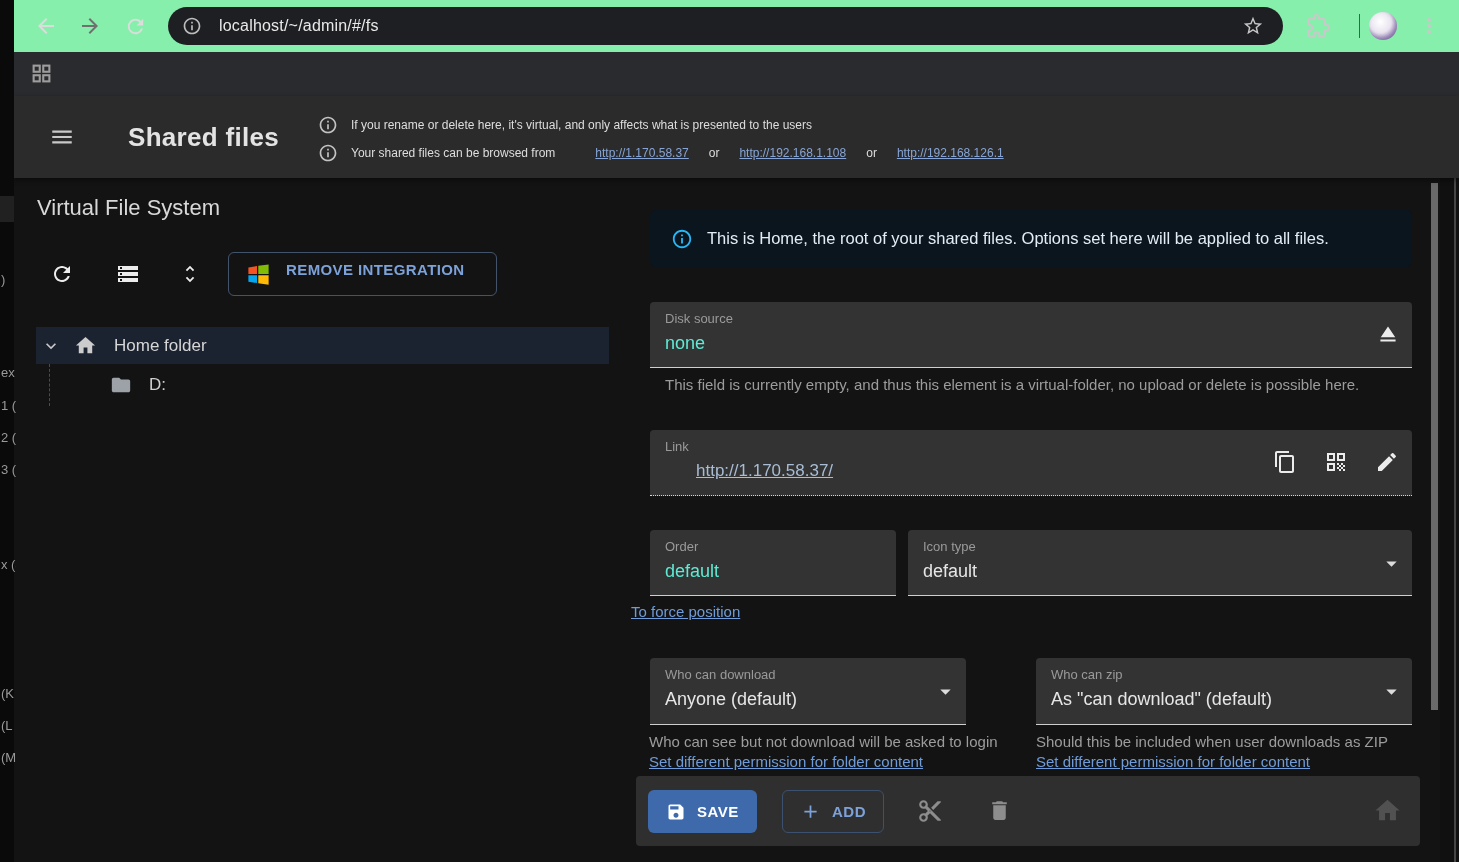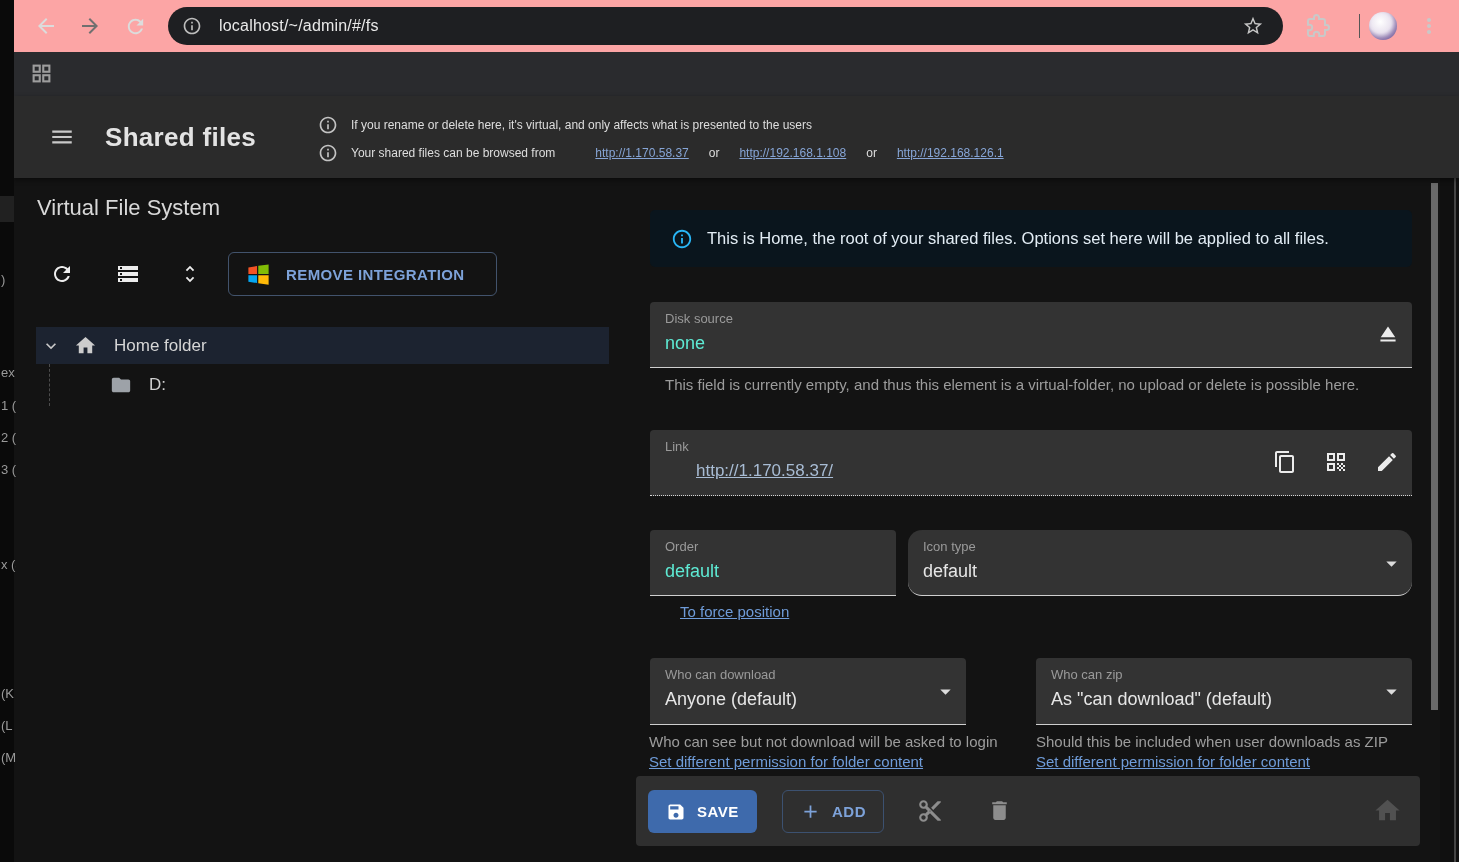--- a/index.html
+++ b/index.html
@@ -1,21 +1,21 @@
 <!DOCTYPE html>
 <html><head>
 <meta charset="utf-8">
 <style>
   html,body{margin:0;padding:0;background:#000;}
   #screen{position:relative;width:1459px;height:862px;background:#131313;overflow:hidden;
           font-family:"Liberation Sans",sans-serif;color:#ddd;-webkit-font-smoothing:antialiased;}
   svg{display:block;}
 
   
-  .chrome{position:absolute;left:0;top:0;width:1459px;height:52px;background:#fca5a5;}
+  .chrome{position:absolute;left:0;top:0;width:1459px;height:52px;background:#86efac;}
   .navbtn{position:absolute;top:6px;width:40px;height:40px;display:flex;align-items:center;justify-content:center;
           border-radius:50%;color:#dcdcdc;cursor:pointer;}
   #btn-back{left:26px;}
   #btn-forward{left:70px;color:#707070;}
   #btn-reload{left:115px;}
   .omnibox{position:absolute;left:168px;top:7px;width:1115px;height:38px;border-radius:19px;background:#1e1f22;
            display:flex;align-items:center;}
   .omnibox .site-info{margin-left:14px;color:#bdbdbd;}
   .omnibox .url{margin-left:17px;font-size:16px;color:#e9e9e9;letter-spacing:.2px;}
   .omnibox .star{position:absolute;right:19px;top:8px;color:#c6c6c6;cursor:pointer;}
@@ -35,36 +35,36 @@
   .fragment{position:absolute;left:1px;width:15px;overflow:hidden;white-space:nowrap;font-size:13px;
             line-height:16px;color:#9a9a9a;z-index:7;}
   .f0{top:272px}.f1{top:365px}.f2{top:398px}.f3{top:430px}.f4{top:462px}
   .f5{top:557px}.f6{top:686px}.f7{top:718px}.f8{top:750px}
 
   
   .page-header{position:absolute;left:14px;top:96px;width:1445px;height:82px;background:#2b2b2b;
                box-shadow:0 2px 5px rgba(0,0,0,.45);z-index:2;}
   #hamburger{position:absolute;left:31px;top:24px;width:34px;height:34px;display:flex;align-items:center;
              justify-content:center;color:#c9c9c9;cursor:pointer;}
-  .app-title{position:absolute;left:91px;top:26px;font-size:26px;font-weight:700;color:#e3e3e3;letter-spacing:.3px;}
+  .app-title{position:absolute;left:114px;top:26px;font-size:26px;font-weight:700;color:#e3e3e3;letter-spacing:.3px;}
   .notes{position:absolute;left:304px;top:15px;}
   .note-row{display:flex;align-items:center;height:28px;font-size:12px;color:#dedede;}
   .note-row .note-icon{color:#c3c3c3;margin-right:13px;flex:none;}
   .note-row a{color:#86a5d6;text-decoration:underline;cursor:pointer;}
   .note-sep{margin:0 20px;text-align:right;}
 
   
   .vfs-title{position:absolute;left:37px;top:195px;font-size:22px;font-weight:500;color:#d8d8d8;z-index:1;}
   .icon-btn{position:absolute;width:40px;height:40px;display:flex;align-items:center;justify-content:center;
             color:#ececec;cursor:pointer;border-radius:50%;}
   #vfs-refresh{left:42px;top:254px;}
   #vfs-list{left:108px;top:254px;}
   #vfs-unfold{left:170px;top:254px;}
   #remove-integration{position:absolute;left:228px;top:252px;width:269px;height:44px;box-sizing:border-box;
-      border:1px solid rgba(125,162,217,.45);border-radius:6px;background:transparent;display:flex;align-items:center;
+      border:1px solid rgba(125,162,217,.45);border-radius:6px;background:transparent;display:flex;
       gap:14px;padding:8px 16px;color:#7da2d9;font-size:15px;font-weight:600;letter-spacing:.4px;cursor:pointer;}
   #tree-root{position:absolute;left:36px;top:327px;width:573px;height:37px;background:#1c2330;display:flex;
              align-items:center;color:#d6d6d6;font-size:17px;cursor:pointer;z-index:1;}
   #tree-root .expander{margin-left:5px;color:#c9c9c9;display:flex;}
   #tree-root .home-ic{margin-left:13px;color:#cccccc;display:flex;}
   #tree-root .lbl{margin-left:17px;}
   .tree-guide{position:absolute;left:49px;top:364px;height:42px;border-left:1px dashed #4c4c4c;z-index:1;}
   #tree-child{position:absolute;left:36px;top:366px;height:38px;display:flex;align-items:center;color:#cfcfcf;
               font-size:17px;cursor:pointer;z-index:1;}
   #tree-child .folder-ic{margin-left:74px;color:#9da2a8;display:flex;}
@@ -85,22 +85,22 @@
   .helper{position:absolute;font-size:15px;color:#9c9c9c;}
   #disk-helper{left:665px;top:376px;width:710px;}
 
   #card-link{left:650px;top:430px;width:762px;height:66px;border-bottom:1px dotted #d6d6d6;}
   #link-value{position:absolute;left:13px;top:31px;font-size:17px;color:#a8bcd4;text-decoration:underline;cursor:pointer;margin-left:33px;}
   .link-actions{position:absolute;right:13px;top:20px;display:flex;gap:27px;color:#ececec;}
   .link-actions span{cursor:pointer;display:flex;}
 
   #card-order{left:650px;top:530px;width:246px;height:66px;border-bottom:1px solid #cfcfcf;cursor:text;}
   .blue-link{position:absolute;font-size:15px;color:#6f9cd9;text-decoration:underline;cursor:pointer;}
-  #order-link{left:680px;top:603px;}
-  #card-icontype{left:908px;top:530px;width:504px;height:66px;border-bottom:1px solid #cfcfcf;cursor:pointer;border-radius:14px;}
+  #order-link{left:631px;top:603px;}
+  #card-icontype{left:908px;top:530px;width:504px;height:66px;border-bottom:1px solid #cfcfcf;cursor:pointer;}
   .select-arrow{position:absolute;right:8px;top:21px;color:#dcdcdc;}
 
   #card-wcd{left:650px;top:658px;width:316px;height:67px;border-bottom:1px solid #cfcfcf;cursor:pointer;}
   #wcd-helper{left:649px;top:733px;}
   #wcd-link{left:649px;top:753px;}
   #card-wcz{left:1036px;top:658px;width:376px;height:67px;border-bottom:1px solid #cfcfcf;cursor:pointer;}
   #wcz-helper{left:1036px;top:733px;}
   #wcz-link{left:1036px;top:753px;}
 
   

